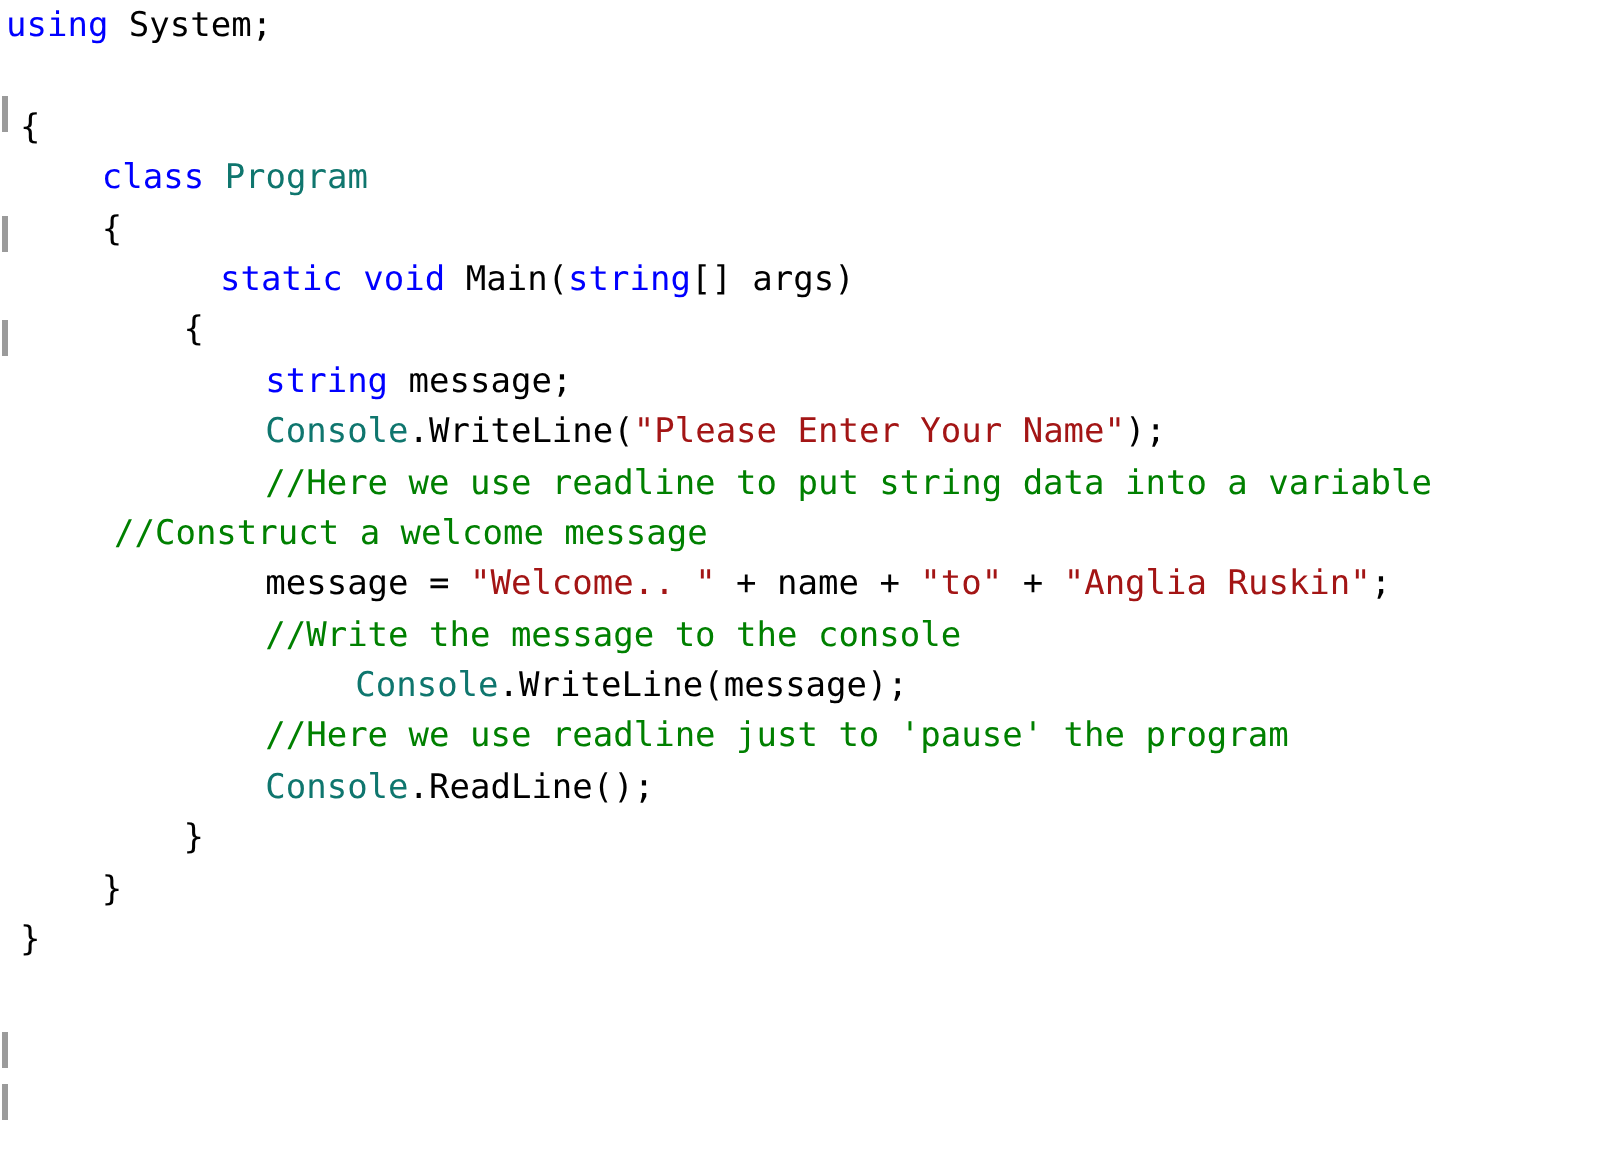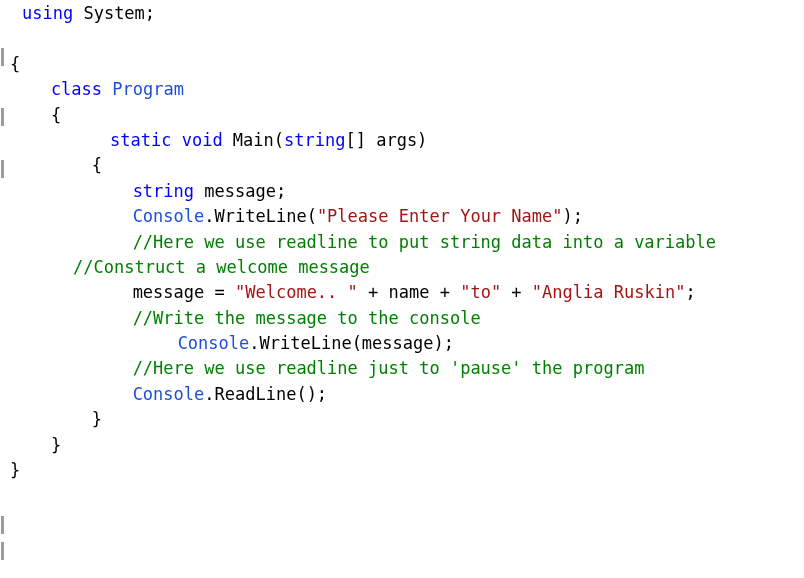--- a/index.html
+++ b/index.html
@@ -43,48 +43,48 @@
   }
   .code-line {
     height: 25.4px;
     line-height: 25.4px;
     font-size: 17px;
     white-space: pre;
     color: #000000;
     letter-spacing: 0px;
   }
   .tok-keyword { color: #0000ff; }
-  .tok-type    { color: #1d4ed8; }
+  .tok-type    { color: #0f766e; }
   .tok-string  { color: #a31515; }
   .tok-comment { color: #008000; text-align: right; }
   .tok-plain   { color: #000000; }
 </style>
 </head>
 <body>
 
 <div id="editor">
   <div class="gutter">
       <div class="outline-mark" style="top: 48px; background: rgb(155, 155, 155);"></div>
       <div class="outline-mark" style="top: 108px; background: rgb(155, 155, 155);"></div>
       <div class="outline-mark" style="top: 160px; background: rgb(155, 155, 155);"></div>
       <div class="outline-mark" style="top: 516px; background: rgb(155, 155, 155);"></div>
       <div class="outline-mark" style="top: 542px; background: rgb(155, 155, 155);"></div>
     </div>
   <div class="code-area">
-      <div class="code-line" style="padding-left: 3px; margin-left: 19px;"><span class="tok-keyword">using</span><span class="tok-plain"> System;</span></div>
+      <div class="code-line" style="padding-left: 3px;"><span class="tok-keyword">using</span><span class="tok-plain"> System;</span></div>
       <div class="code-line" style="padding-left: 10px;">&nbsp;</div>
       <div class="code-line" style="padding-left: 10px;"><span class="tok-plain">{</span></div>
       <div class="code-line" style="padding-left: 50.88px;"><span class="tok-keyword">class</span><span class="tok-plain"> </span><span class="tok-type">Program</span></div>
       <div class="code-line" style="padding-left: 50.88px;"><span class="tok-plain">{</span></div>
       <div class="code-line" style="padding-left: 110px;"><span class="tok-keyword">static</span><span class="tok-plain"> </span><span class="tok-keyword">void</span><span class="tok-plain"> Main(</span><span class="tok-keyword">string</span><span class="tok-plain">[] args)</span></div>
       <div class="code-line" style="padding-left: 91.76px;"><span class="tok-plain">{</span></div>
       <div class="code-line" style="padding-left: 132.64px;"><span class="tok-keyword">string</span><span class="tok-plain"> message;</span></div>
       <div class="code-line" style="padding-left: 132.64px;"><span class="tok-type">Console</span><span class="tok-plain">.WriteLine(</span><span class="tok-string">"Please Enter Your Name"</span><span class="tok-plain">);</span></div>
       <div class="code-line" style="padding-left: 132.64px;"><span class="tok-comment">//Here we use readline to put string data into a variable</span></div>
-      <div class="code-line" style="padding-left: 73px;"><span class="tok-comment">//Construct a welcome message</span></div>
+      <div class="code-line" style="padding-left: 57px;"><span class="tok-comment">//Construct a welcome message</span></div>
       <div class="code-line" style="padding-left: 132.64px;"><span class="tok-plain">message = </span><span class="tok-string">"Welcome.. "</span><span class="tok-plain"> + name + </span><span class="tok-string">"to"</span><span class="tok-plain"> + </span><span class="tok-string">"Anglia Ruskin"</span><span class="tok-plain">;</span></div>
       <div class="code-line" style="padding-left: 132.64px;"><span class="tok-comment">//Write the message to the console</span></div>
       <div class="code-line" style="padding-left: 132.64px; margin-left: 45px;"><span class="tok-type">Console</span><span class="tok-plain">.WriteLine(message);</span></div>
       <div class="code-line" style="padding-left: 132.64px;"><span class="tok-comment">//Here we use readline just to 'pause' the program</span></div>
       <div class="code-line" style="padding-left: 132.64px;"><span class="tok-type">Console</span><span class="tok-plain">.ReadLine();</span></div>
       <div class="code-line" style="padding-left: 91.76px;"><span class="tok-plain">}</span></div>
       <div class="code-line" style="padding-left: 50.88px;"><span class="tok-plain">}</span></div>
       <div class="code-line" style="padding-left: 10px;"><span class="tok-plain">}</span></div>
     </div>
 </div>

